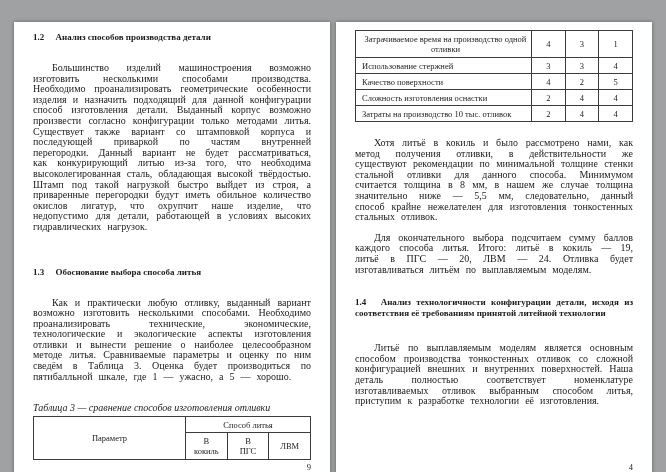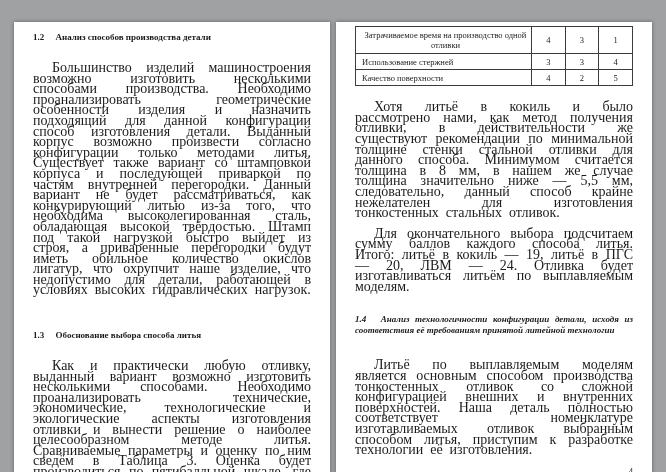--- a/index.html
+++ b/index.html
@@ -18,23 +18,23 @@
     box-sizing:border-box;
   }
   .page-left{left:14px;}
   .page-right{left:336px;padding-top:8px;justify-content:center;}
   .heading{
     font-size:9px;font-weight:bold;line-height:11px;
     margin:24px 0 20px 0;text-align:justify;
   }
   .heading.first{margin-top:0;}
   .heading .num{margin-right:9px;}
-  .h14{margin-top:12px;margin-bottom:24px;font-style:italic;}
+  .h14{margin-top:12px;margin-bottom:24px;}
   .para{
-    font-size:14px;line-height:10.6px;text-align:justify;
+    font-size:10px;line-height:10.6px;text-align:justify;
     text-indent:19px;margin:0 0 10px 0;word-spacing:3.5px;
   }
   .caption{
     font-size:10px;font-style:italic;line-height:11px;
     margin:auto 0 3px 0;
   }
   .doc-table{
     border-collapse:collapse;width:100%;table-layout:fixed;
     font-size:8.5px;color:#1b1b1b;
   }
@@ -113,20 +113,32 @@
           <td>3</td>
           <td>3</td>
           <td>4</td>
         </tr>
         <tr>
           <td class="lbl">Качество поверхности</td>
           <td>4</td>
           <td>2</td>
           <td>5</td>
         </tr>
+        <tr>
+          <td class="lbl">Сложность изготовления оснастки</td>
+          <td>2</td>
+          <td>4</td>
+          <td>4</td>
+        </tr>
+        <tr>
+          <td class="lbl">Затраты на производство 10 тыс. отливок</td>
+          <td>2</td>
+          <td>4</td>
+          <td>4</td>
+        </tr>
       </tbody>
     </table>
     <p class="para">Хотя литьё в кокиль и было рассмотрено нами, как метод получения отливки, в действительности же существуют рекомендации по минимальной толщине стенки стальной отливки для данного способа. Минимумом считается толщина в 8 мм, в нашем же случае толщина значительно ниже — 5,5 мм, следовательно, данный способ крайне нежелателен для изготовления тонкостенных стальных отливок.</p>
     <p class="para">Для окончательного выбора подсчитаем сумму баллов каждого способа литья. Итого: литьё в кокиль — 19, литьё в ПГС — 20, ЛВМ — 24. Отливка будет изготавливаться литьём по выплавляемым моделям.</p>
     <h2 class="heading h14">
       <span class="num">1.4</span>
       <span>Анализ технологичности конфигурации детали, исходя из соответствия её требованиям принятой литейной технологии</span>
     </h2>
     <p class="para">Литьё по выплавляемым моделям является основным способом производства тонкостенных отливок со сложной конфигурацией внешних и внутренних поверхностей. Наша деталь полностью соответствует номенклатуре изготавливаемых отливок выбранным способом литья, приступим к разработке технологии её изготовления.</p>
     <div class="pagenum">4</div>

